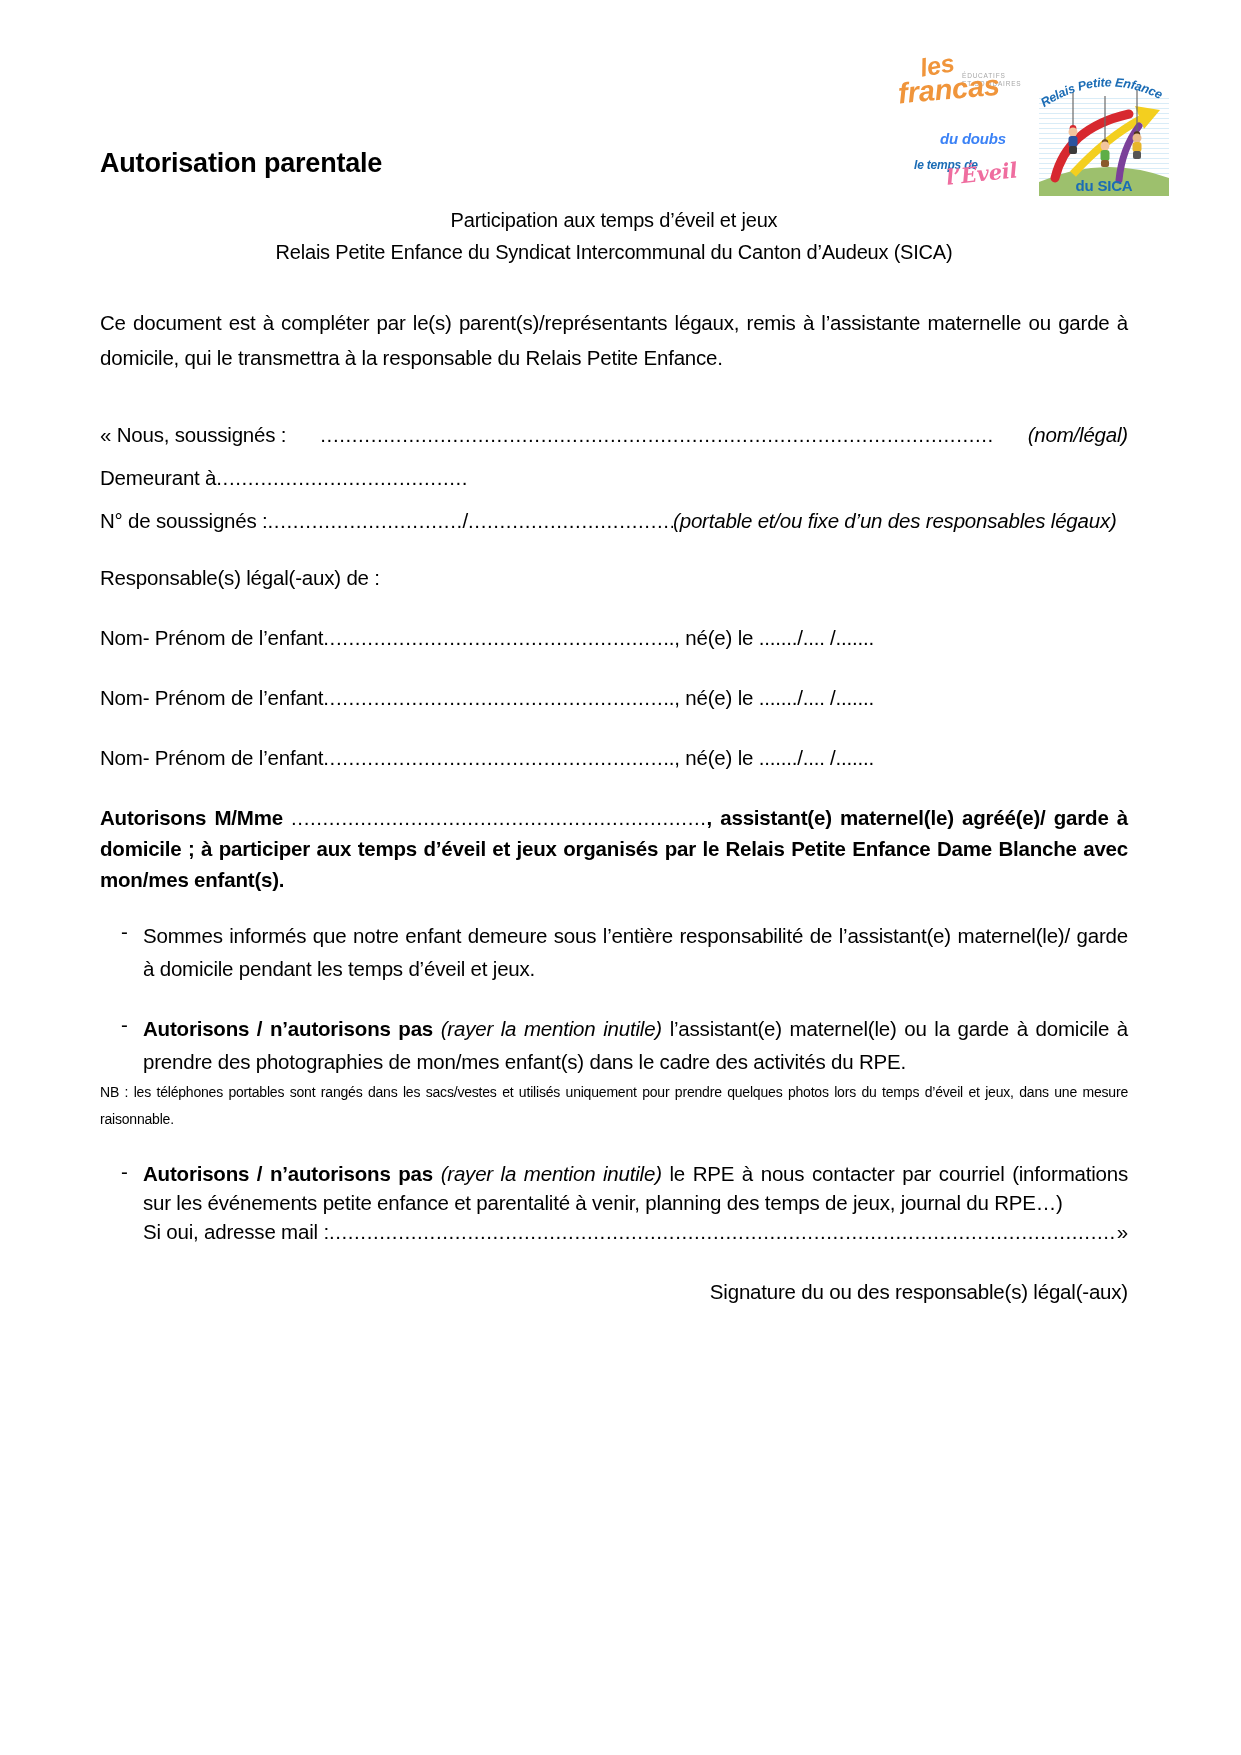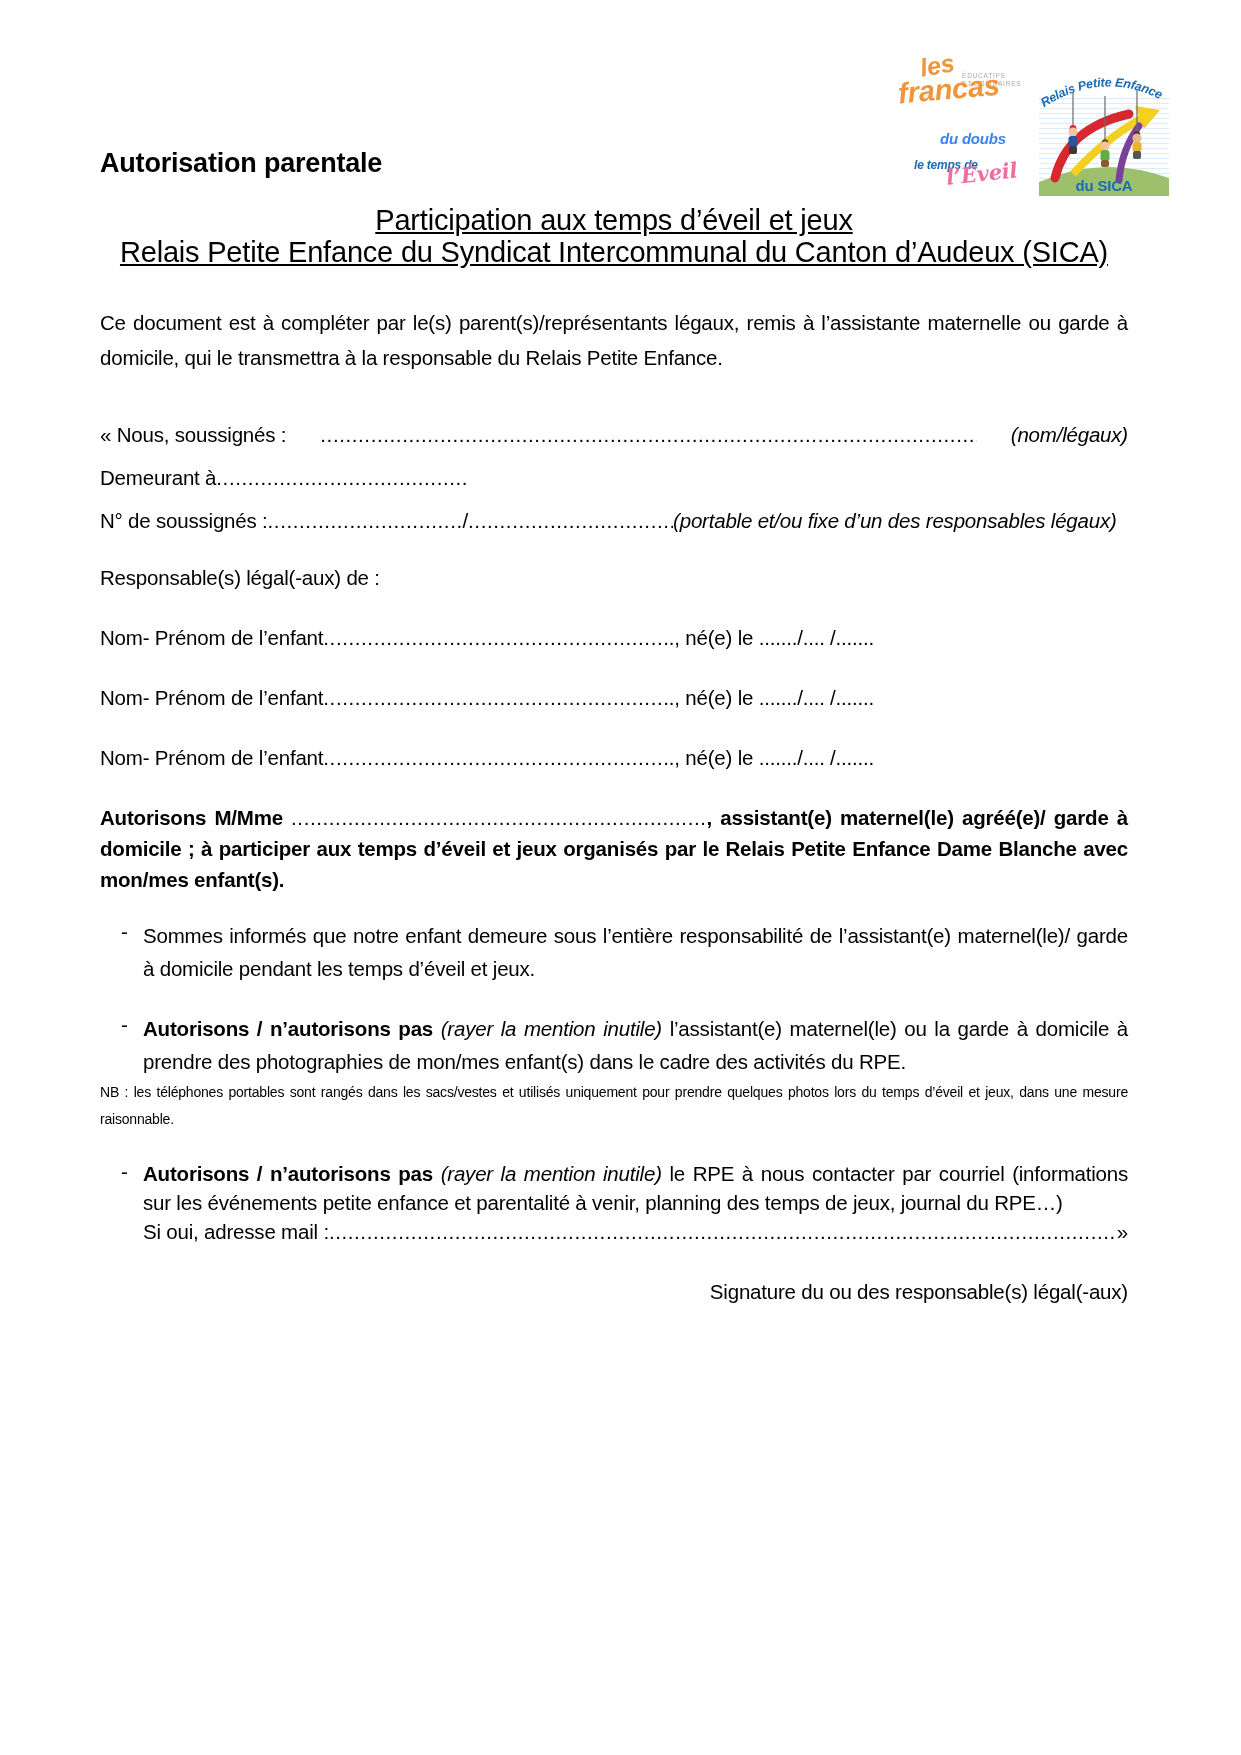--- a/index.html
+++ b/index.html
@@ -1,20 +1,20 @@
 <!DOCTYPE html>
 <html><head>
 <meta charset="utf-8">
 <style>
   html,body{margin:0;padding:0;background:#ffffff;}
   body{width:1241px;height:1755px;position:relative;font-family:"Liberation Sans",sans-serif;color:#000;}
   .page{position:absolute;inset:0;padding:147px 113px 0 100px;box-sizing:border-box;
         font-size:20.5px;letter-spacing:-0.2px;line-height:26px;}
   .title{font-size:27px;font-weight:bold;line-height:32px;}
-  .sub{text-align:center;font-size:29px;line-height:25px;text-decoration:underline;}
+  .sub{text-align:center;font-size:20px;line-height:25px;}
   .sub1{margin-top:29px;}
   .sub2{margin-top:7px;}
   .intro{margin-top:40px;line-height:35px;text-align:justify;}
   .frow{display:flex;align-items:baseline;}
   .dots{overflow:hidden;white-space:nowrap;letter-spacing:0.6px;flex:0 0 auto;}
   .dots.grow{flex:1 1 0;min-width:0;}
   .w250{width:250px;} .w340{width:340px;} .w195{width:195px;} .w205{width:205px;}
   .hint{font-style:italic;white-space:nowrap;}
   .row-nous{margin-top:47px;gap:34px;}
   .row-dem{margin-top:17px;}
@@ -108,21 +108,21 @@
 
   <div class="title">Autorisation parentale</div>
   <div class="sub sub1">Participation aux temps d’éveil et jeux</div>
   <div class="sub sub2">Relais Petite Enfance du Syndicat Intercommunal du Canton d’Audeux (SICA)</div>
 
   <p class="intro">Ce document est à compléter par le(s) parent(s)/représentants légaux, remis à l’assistante maternelle ou garde à domicile, qui le transmettra à la responsable du Relais Petite Enfance.</p>
 
   <div class="frow row-nous">
     <span>« Nous, soussignés : </span>
     <span class="dots grow">..........................................................................................................................................................................................................................................................</span>
-    <span class="hint">(nom/légaux)</span>
+    <span class="hint">(nom/légal)</span>
   </div>
 
   <div class="frow row-dem">
     <span>Demeurant à </span>
     <span class="dots w250">..........................................................................................................................................................................................................................................................</span>
   </div>
 
   <div class="frow row-tel">
     <span>N° de soussignés : </span>
     <span class="dots w195">..........................................................................................................................................................................................................................................................</span>

